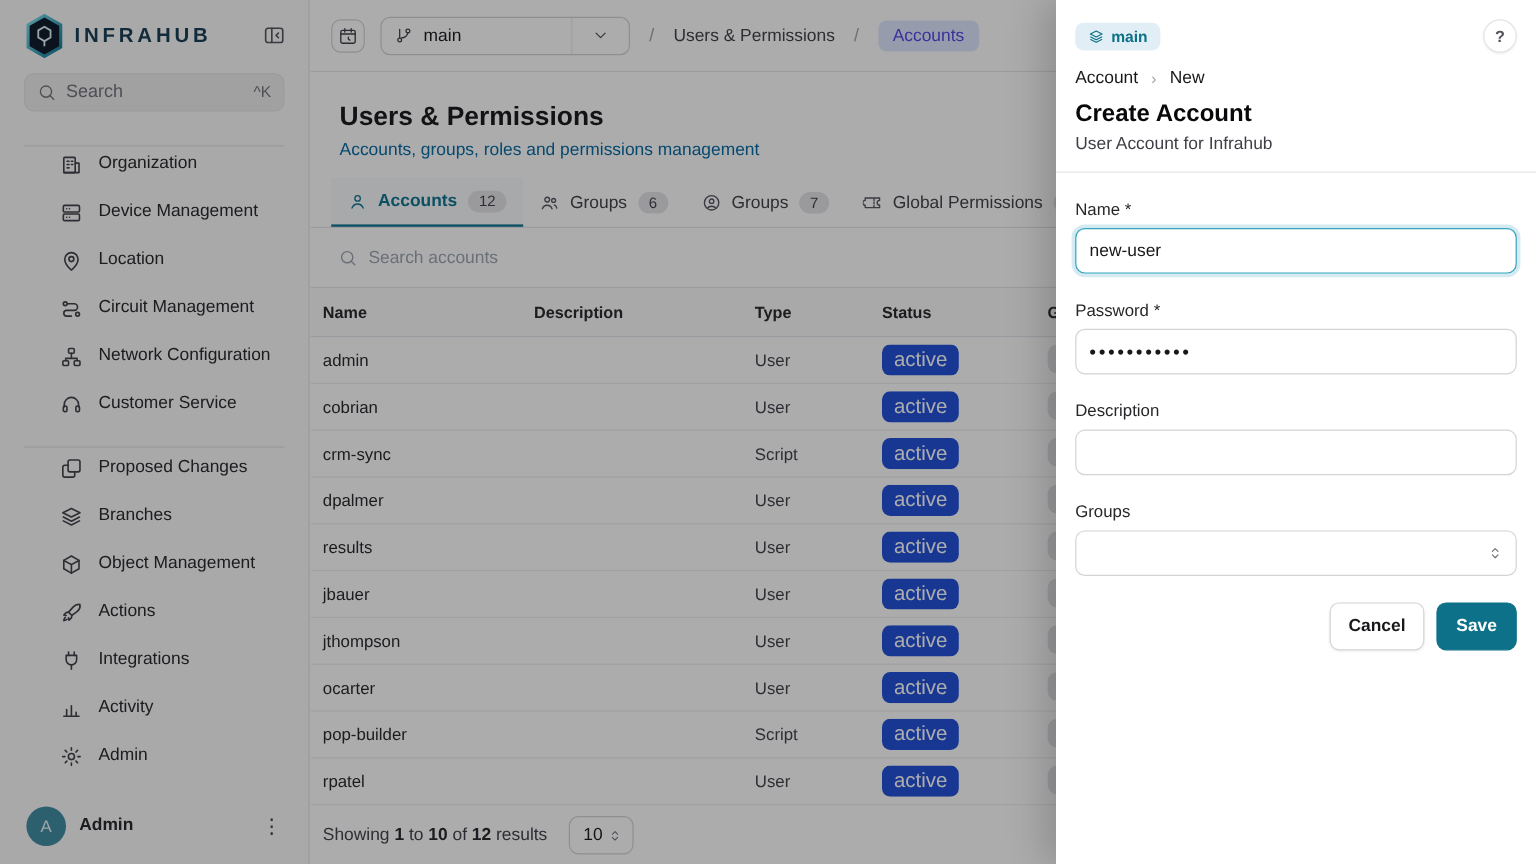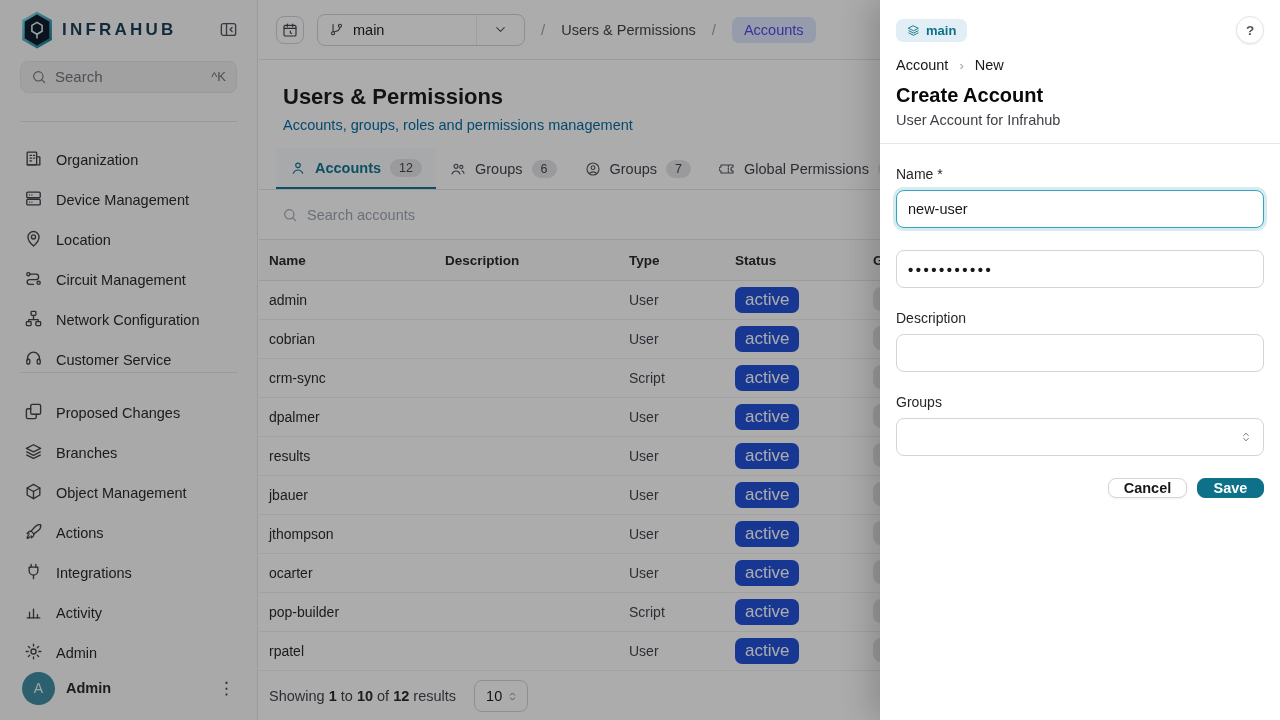--- a/index.html
+++ b/index.html
@@ -15,21 +15,21 @@
   .logo-text { margin-left:8px; font-size:17px; font-weight:800; letter-spacing:3.2px; color:#143c52; }
   .collapse-btn { margin-left:auto; width:22px; height:22px; display:flex; align-items:center; justify-content:center; color:#52525b; cursor:pointer; }
   .side-search { margin:2px 20px 15px 20px; height:34px; background:#eeeeef; border:1px solid #e5e5e7;
     border-radius:8px; display:flex; align-items:center; padding:0 10px; }
   .side-search input { flex:1; border:0; outline:0; background:transparent; font-size:15px; color:#3f3f46;
     font-family:"Liberation Sans", sans-serif; margin-left:8px; min-width:0; }
   .side-search input::placeholder { color:#71717a; }
   .kbd-hint { font-size:13px; color:#71717a; }
   .side-divider { border-top:1px solid #e4e4e7; margin:13px 20px 6px 20px; }
   .side-divider.second { margin:4px 20px 8px 20px; }
-  .nav-item { height:40px; display:flex; align-items:flex-end; padding:0 20px 0 24px; cursor:pointer; color:#27272a; }
+  .nav-item { height:40px; display:flex; align-items:flex-start; padding:0 20px 0 24px; cursor:pointer; color:#27272a;margin-left:26px; }
   .nicon { width:19px; height:19px; color:#3f3f46; display:flex; align-items:center; justify-content:center; }
   .nlabel { margin-left:13px; font-size:14.5px; color:#27272a; }
   .user-row { margin-top:auto; height:64px; display:flex; align-items:center; padding:0 18px 4px 22px; }
   .avatar { width:33px; height:33px; border-radius:50%; background:#3d8ca1; color:#eaf4f7;
     display:flex; align-items:center; justify-content:center; font-size:14px; }
   .user-name { margin-left:11px; font-size:14.5px; font-weight:600; color:#27272a; }
   .kebab { margin-left:auto; font-size:17px; color:#3f3f46; cursor:pointer; padding:2px 4px; }
 
   svg.ic { display:block; }
   svg.ic * { stroke:currentColor; fill:none; stroke-width:1.7; stroke-linecap:round; stroke-linejoin:round; }
@@ -102,21 +102,21 @@
   .drawer-form { padding:22px 16px 0 16px; }
   .field { margin-bottom:22px; }
   .field label { display:block; font-size:14px; color:#27272a; margin-bottom:8px; }
   .tinput { width:100%; height:38px; border:1px solid #d4d4d8; border-radius:8px; padding:0 11px;
     font-size:14.5px; color:#18181b; outline:none; background:#fff; font-family:"Liberation Sans", sans-serif; }
   .tinput.focused { border:1.5px solid #36a3c0; box-shadow:0 0 0 3px rgba(54,163,192,0.22); }
   .tinput.password { letter-spacing:2.5px; font-weight:700; font-size:15px; }
   .select-box { width:100%; height:38px; border:1px solid #d4d4d8; border-radius:8px; display:flex;
     align-items:center; justify-content:flex-end; padding:0 10px; color:#71717a; cursor:pointer; background:#fff; }
   .drawer-actions { display:flex; justify-content:flex-end; gap:10px; margin-top:14px; }
-  .btn { height:20px; border-radius:8px; font-size:14.5px; font-weight:600; display:flex; align-items:center;
+  .btn { height:40px; border-radius:8px; font-size:14.5px; font-weight:600; display:flex; align-items:center;
     justify-content:center; cursor:pointer; font-family:"Liberation Sans", sans-serif; }
   .btn-cancel { background:#fff; border:1px solid #d4d4d8; color:#18181b; width:79px; box-shadow:0 1px 2px rgba(0,0,0,0.05); }
   .btn-save { background:#0d7189; border:1px solid #0d7189; color:#fff; width:67px; }
 </style>
 </head>
 <body>
 
 <div class="screen">
 
   <aside class="sidebar">
@@ -510,20 +510,21 @@
       <div class="drawer-title">Create Account</div>
       <div class="drawer-subtitle">User Account for Infrahub</div>
     </div>
 
     <form class="drawer-form">
       <div class="field">
         <label>Name *</label>
         <input class="tinput focused" type="text" value="new-user" style="">
       </div>
       <div class="field">
+        <label>Password *</label>
         <input class="tinput password" type="text" value="•••••••••••" style="">
       </div>
       <div class="field">
         <label>Description</label>
         <input class="tinput" type="text" style="">
       </div>
       <div class="field">
         <label>Groups</label>
         <div class="select-box">
           <span>

